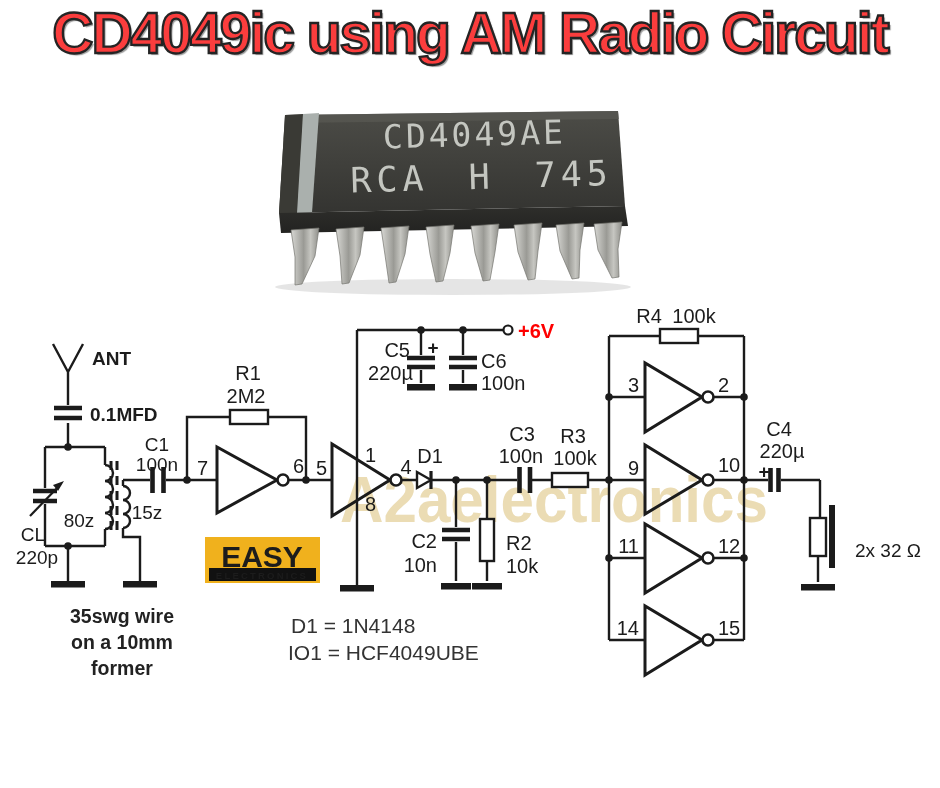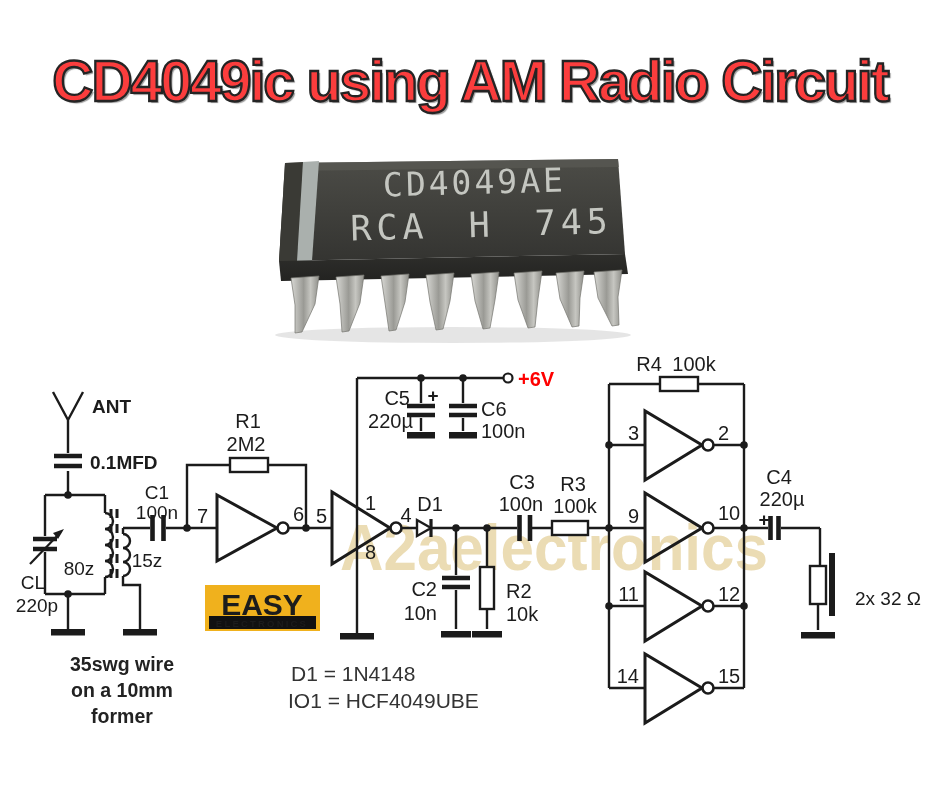--- a/index.html
+++ b/index.html
@@ -1,17 +1,17 @@
 <!DOCTYPE html>
 <html><head>
 <meta charset="utf-8">
 <style>
   html,body{margin:0;padding:0;background:#fff;}
   #stage{position:relative;width:940px;height:728px;background:#ffffff;overflow:hidden;
-         font-family:"Liberation Sans",sans-serif;margin-top:48px;}
+         font-family:"Liberation Sans",sans-serif;}
   .page-title{position:absolute;top:0;left:0;width:940px;text-align:center;
     font-size:57px;font-weight:bold;letter-spacing:-2px;color:#fb3d3d;
     -webkit-text-stroke:2.3px #242424;text-shadow:2px 2px 1px rgba(30,30,30,.45);
     white-space:nowrap;}
   .footer-url{position:absolute;top:740px;left:0;width:940px;text-align:center;
     font-size:33px;font-weight:bold;color:#fb3434;}
   svg text{font-family:"Liberation Sans",sans-serif;fill:#1c1c1c;}
   .chipsvg{position:absolute;left:253px;top:86px;}
   .schsvg{position:absolute;left:0;top:299px;}
   .chip-marking{font-family:"DejaVu Sans Mono",monospace;fill:#c4c6c0;}

